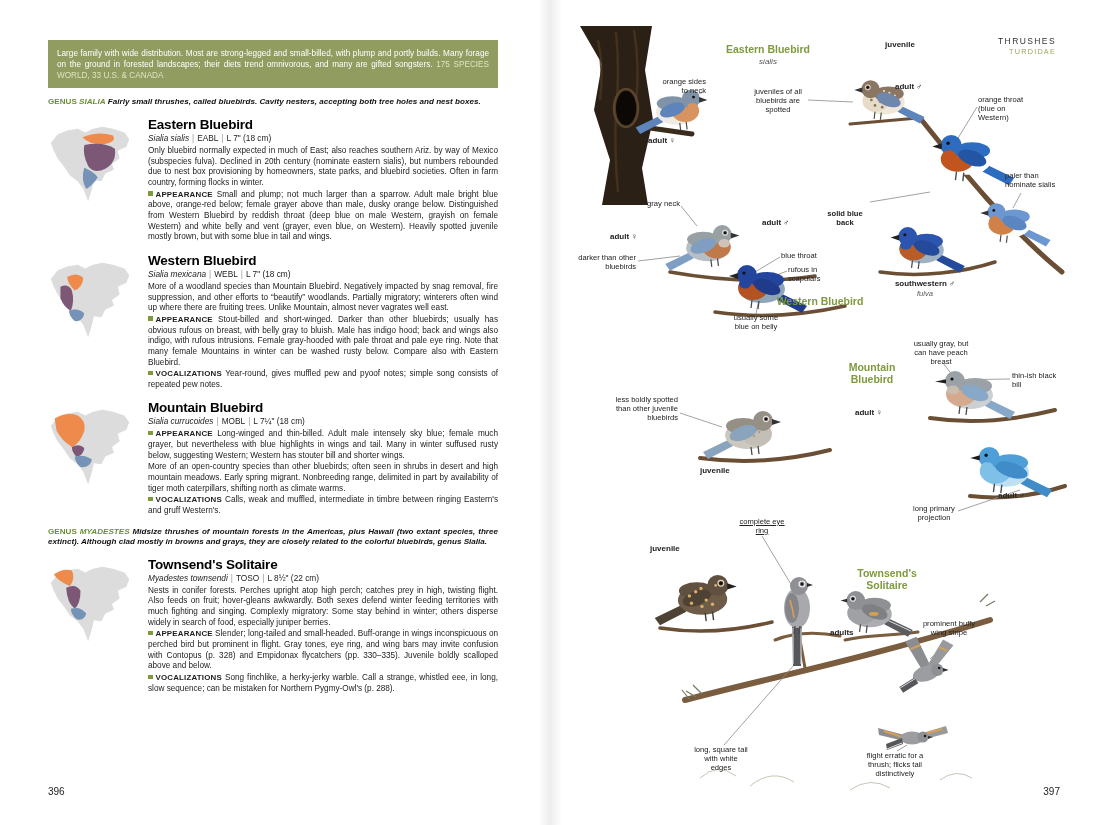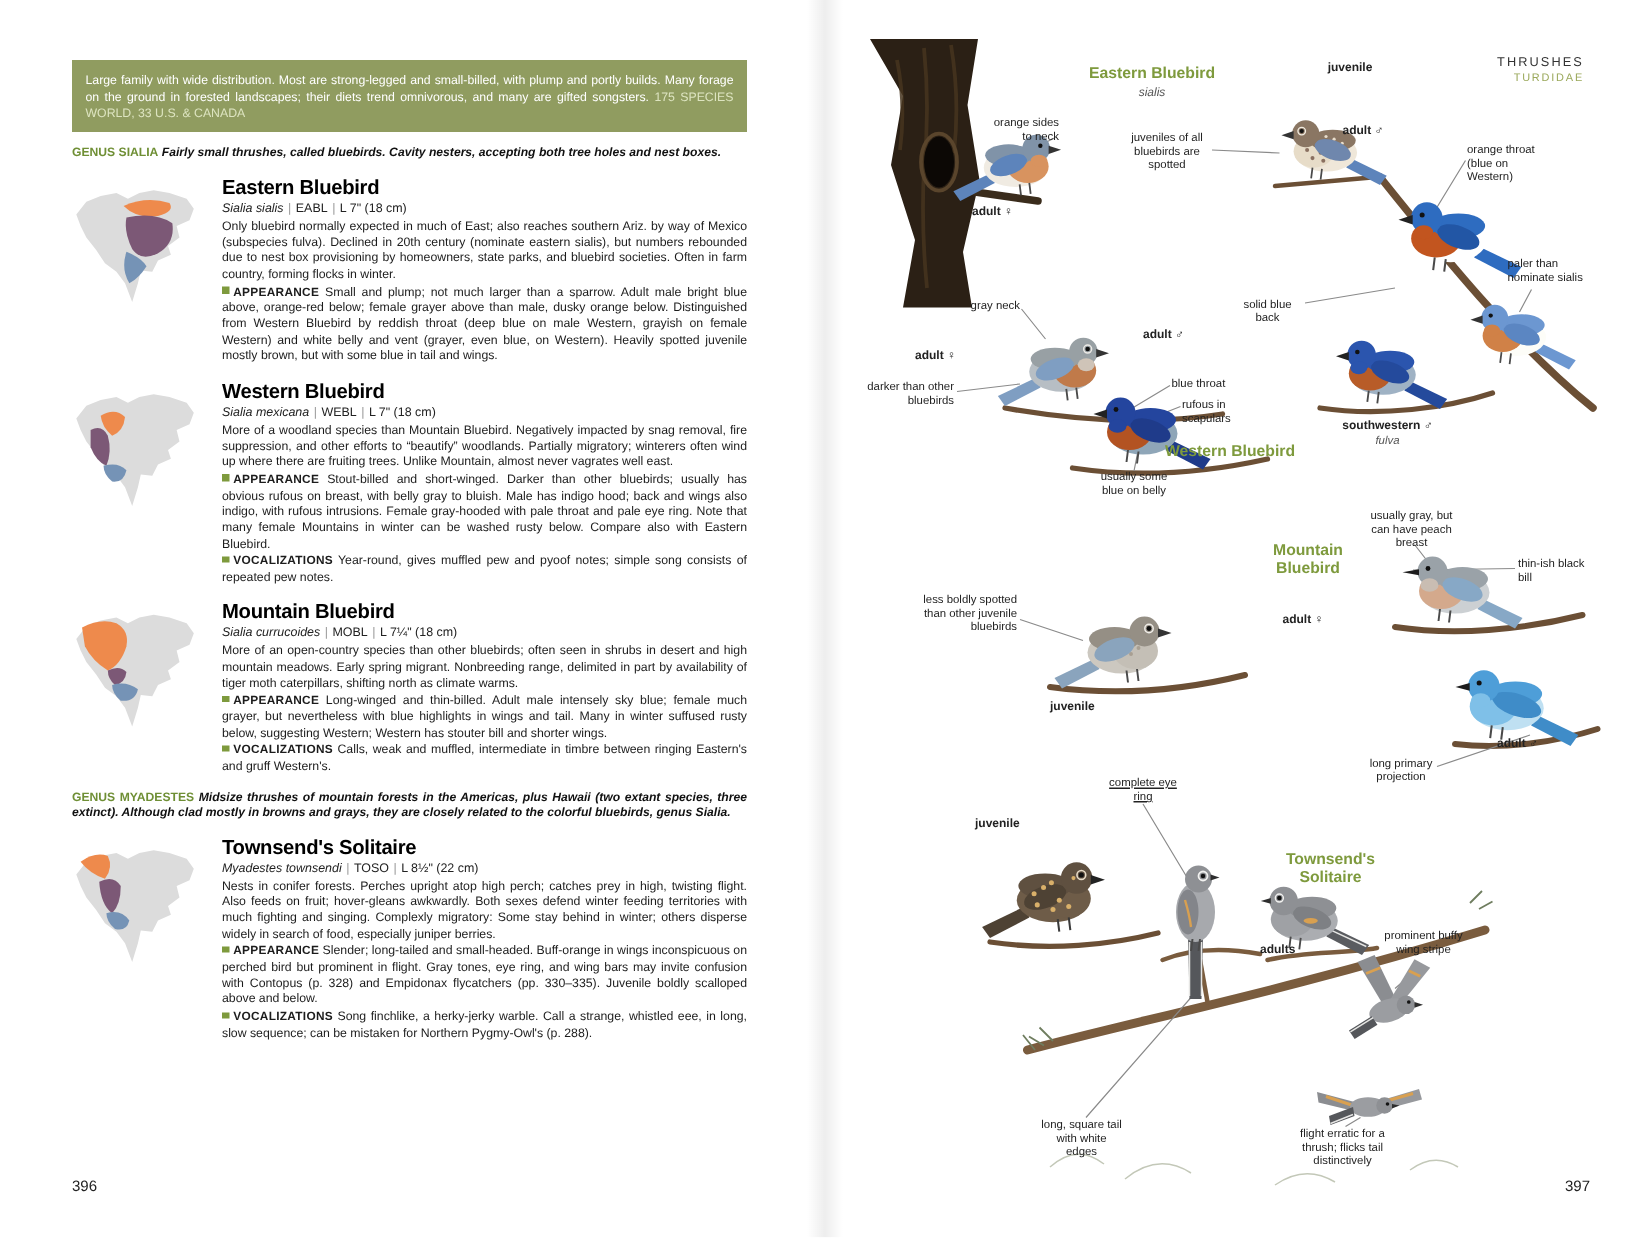--- a/index.html
+++ b/index.html
@@ -9,21 +9,21 @@
   .page-left{position:absolute;left:0;top:0;width:550px;height:825px;}
   .pl-content{position:absolute;left:48px;top:40px;width:450px;}
   .family-header{background:#909c60;color:#fff;padding:6px 9px 7px;}
   .fh-title{font-weight:bold;font-size:11px;letter-spacing:1px;}
   .fh-sep{color:#dde4c0;font-size:10px;margin:0 4px;}
   .fh-family{color:#dde4c0;font-size:10px;letter-spacing:1px;}
   .fh-desc{margin:3px 0 0;font-size:8.2px;line-height:1.32;text-align:justify;color:#fff;}
   .fh-stats{color:#dde4c0;}
   .genus{margin:9px 0 0;font-size:8.1px;line-height:1.3;text-align:justify;}
   .genus-label{color:#6f8f35;font-weight:bold;}
-  .genus-name{color:#6f8f35;font-weight:bold;}
+  .genus-name{color:#6f8f35;font-weight:bold;font-style:italic;}
   .genus-desc{font-weight:bold;color:#111;font-style:italic;}
   .species{display:flex;gap:14px;margin-top:9px;}
   .map-col{width:86px;flex:none;padding-top:4px;}
   .map-col svg{width:86px;height:88px;display:block;}
   .text-col{flex:1;min-width:0;}
   .sp-name{margin:0 0 1px;font-size:13.5px;font-weight:bold;letter-spacing:-0.2px;color:#000;}
   .sci{margin:0 0 3px;font-size:8.3px;color:#222;}
   .sci .sep{color:#9a9a9a;margin:0 3px;}
   .body-p{margin:0 0 1px;font-size:8.2px;line-height:1.3;text-align:justify;color:#1c1c1c;}
   .bullet{display:inline-block;width:4.5px;height:4.5px;background:#7e9a3d;margin-right:3px;vertical-align:1px;}
@@ -107,22 +107,22 @@
           <svg viewBox="0 0 90 90">
             <use href="#na-path" fill="#dcdcdc"></use>
             <path d="M7,14 Q20,7 31,11 Q40,16 38,27 Q34,40 25,44 Q14,37 9,27 Z" fill="#ee8a4c"></path>
             <path d="M25,44 Q33,40 38,45 Q37,53 30,54 Q25,50 25,44 Z" fill="#7c5876"></path>
             <path d="M28,54 Q38,51 46,57 Q44,66 34,65 Q28,60 28,54 Z" fill="#7593b6"></path>
           </svg>
         </div>
         <div class="text-col">
           <h3 class="sp-name">Mountain Bluebird</h3>
           <p class="sci"><i>Sialia currucoides</i><span class="sep">|</span><span>MOBL</span><span class="sep">|</span><span>L 7¼" (18 cm)</span></p>
+          <p class="body-p"><span class="bullet"></span><span class="kw">APPEARANCE</span> <span>Long-winged and thin-billed. Adult male intensely sky blue; female much grayer, but nevertheless with blue highlights in wings and tail. Many in winter suffused rusty below, suggesting Western; Western has stouter bill and shorter wings.</span></p>
           <p class="body-p">More of an open-country species than other bluebirds; often seen in shrubs in desert and high mountain meadows. Early spring migrant. Nonbreeding range, delimited in part by availability of tiger moth caterpillars, shifting north as climate warms.</p>
-          <p class="body-p"><span class="bullet"></span><span class="kw">APPEARANCE</span> <span>Long-winged and thin-billed. Adult male intensely sky blue; female much grayer, but nevertheless with blue highlights in wings and tail. Many in winter suffused rusty below, suggesting Western; Western has stouter bill and shorter wings.</span></p>
           <p class="body-p"><span class="bullet"></span><span class="kw">VOCALIZATIONS</span> <span>Calls, weak and muffled, intermediate in timbre between ringing Eastern's and gruff Western's.</span></p>
         </div>
       </div>
 
       <p class="genus">
         <span class="genus-label">GENUS</span>
         <span class="genus-name">MYADESTES</span>
         <span class="genus-desc">Midsize thrushes of mountain forests in the Americas, plus Hawaii (two extant species, three extinct). Although clad mostly in browns and grays, they are closely related to the colorful bluebirds, genus Sialia.</span>
       </p>
 
@@ -411,40 +411,40 @@
     <div class="sp-head" style="left:292px;top:362px;width:60px;">Mountain Bluebird</div>
     <div class="sp-head" style="left:297px;top:568px;width:80px;">Townsend's Solitaire</div>
 
     <div class="ann b tc" style="left:325px;top:40px;width:50px;">juvenile</div>
     <div class="ann b" style="left:345px;top:82px;width:40px;">adult ♂</div>
     <div class="ann tr" style="left:110px;top:78px;width:46px;">orange sides to neck</div>
     <div class="ann tc" style="left:198px;top:88px;width:60px;">juveniles of all bluebirds are spotted</div>
     <div class="ann" style="left:428px;top:96px;width:58px;">orange throat (blue on Western)</div>
     <div class="ann b" style="left:98px;top:136px;width:40px;">adult ♀</div>
     <div class="ann" style="left:455px;top:172px;width:55px;">paler than nominate sialis</div>
-    <div class="ann tc" style="left:272px;top:199px;width:46px;">solid blue back</div>
+    <div class="ann tc" style="left:272px;top:210px;width:46px;font-weight:bold;">solid blue back</div>
     <div class="ann tr" style="left:88px;top:200px;width:42px;">gray neck</div>
     <div class="ann b" style="left:212px;top:218px;width:40px;">adult ♂</div>
     <div class="ann b" style="left:60px;top:232px;width:40px;">adult ♀</div>
     <div class="ann tr" style="left:28px;top:254px;width:58px;">darker than other bluebirds</div>
     <div class="ann" style="left:231px;top:252px;width:44px;">blue throat</div>
     <div class="ann" style="left:238px;top:266px;width:46px;">rufous in scapulars</div>
     <div class="ann b tc" style="left:343px;top:279px;width:64px;">southwestern ♂</div>
     <div class="ann i tc" style="left:343px;top:290px;width:64px;">fulva</div>
     <div class="ann tc" style="left:180px;top:314px;width:52px;">usually some blue on belly</div>
     <div class="ann tc" style="left:360px;top:340px;width:62px;">usually gray, but can have peach breast</div>
     <div class="ann" style="left:462px;top:372px;width:48px;">thin-ish black bill</div>
     <div class="ann tr" style="left:52px;top:396px;width:76px;">less boldly spotted than other juvenile bluebirds</div>
     <div class="ann b" style="left:305px;top:408px;width:40px;">adult ♀</div>
     <div class="ann b" style="left:150px;top:466px;width:44px;">juvenile</div>
     <div class="ann b" style="left:448px;top:491px;width:40px;">adult ♂</div>
     <div class="ann tc" style="left:358px;top:505px;width:52px;">long primary projection</div>
     <div class="ann tc" style="left:188px;top:518px;width:48px;text-decoration:underline;">complete eye ring</div>
     <div class="ann b" style="left:100px;top:544px;width:44px;">juvenile</div>
-    <div class="ann b" style="left:280px;top:628px;width:36px;margin-left:10px;">adults</div>
+    <div class="ann b" style="left:280px;top:628px;width:36px;">adults</div>
     <div class="ann tc" style="left:372px;top:620px;width:54px;">prominent buffy wing stripe</div>
     <div class="ann tc" style="left:144px;top:746px;width:54px;">long, square tail with white edges</div>
     <div class="ann tc" style="left:312px;top:752px;width:66px;">flight erratic for a thrush; flicks tail distinctively</div>
 
     <div class="pagenum right">397</div>
   </div>
 
   <div class="gutter"></div>
 </div>
 

